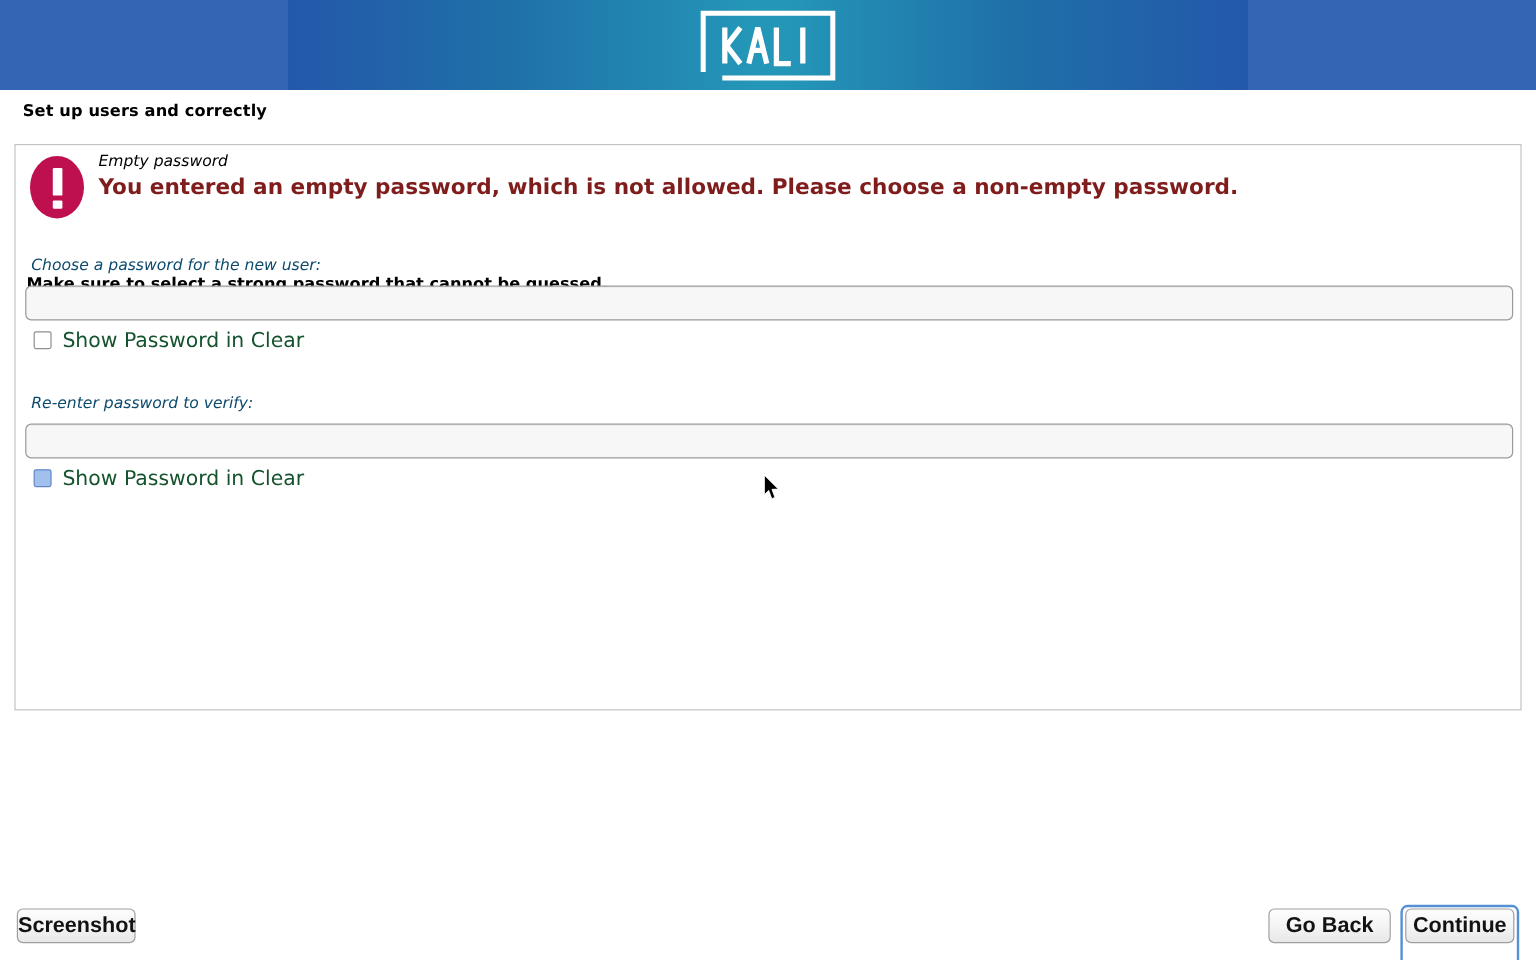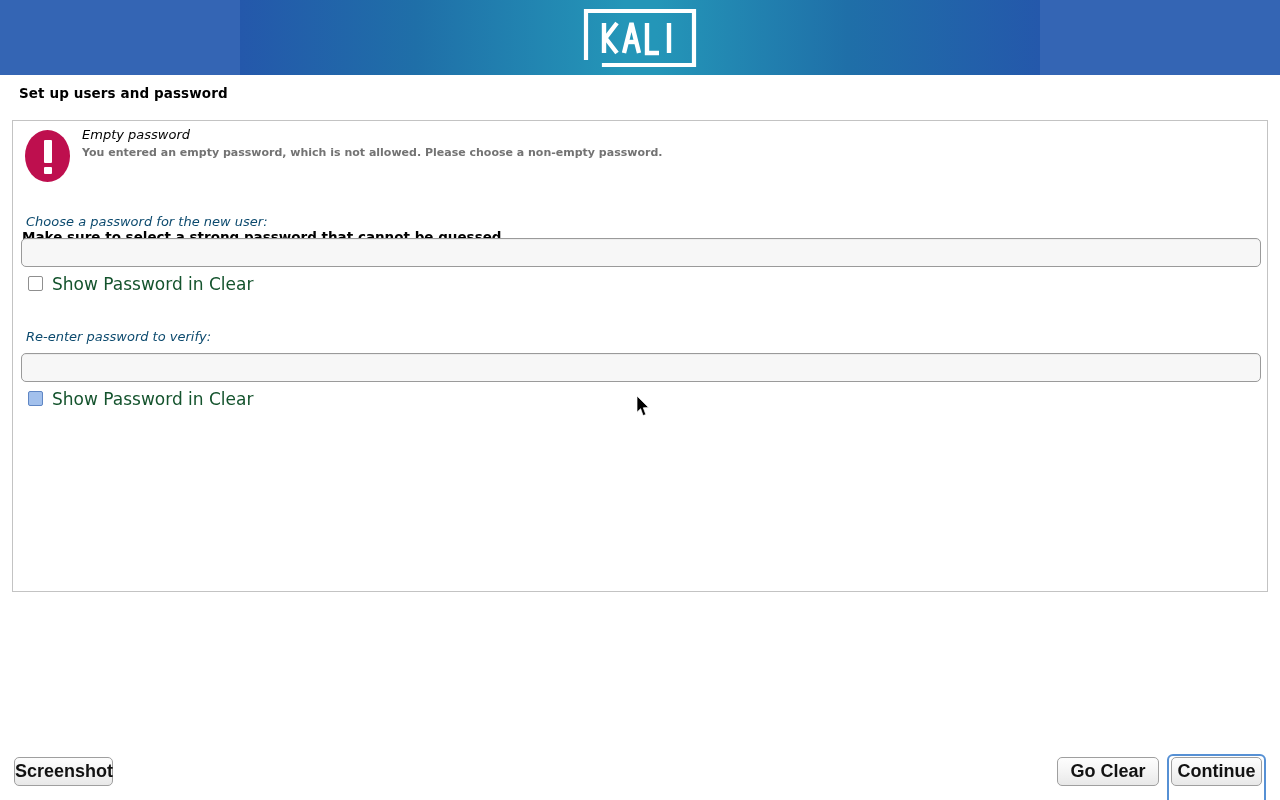--- a/index.html
+++ b/index.html
@@ -86,23 +86,23 @@
   #error-title {
     position: absolute;
     left: 69px; top: 6px;
     font-size: 13px;
     font-style: italic;
     color: #000000;
   }
   #error-text {
     position: absolute;
     left: 69px; top: 25px;
-    font-size: 11px;
-    font-weight: bold;
-    color: #737373;
+    font-size: 18px;
+    font-weight: bold;
+    color: #7f1d1d;
   }
 
   
   .section-heading {
     position: absolute;
     left: 9px;
     font-size: 13.5px;
     font-weight: bold;
     color: #000000;
     margin-top: 36px;
@@ -211,21 +211,21 @@
       <path d="M41 45 L48.5 15 L56 45"></path>
       <path d="M43.6 34 H53.4"></path>
 
       <path d="M64 15 V45 H76"></path>
 
       <path d="M86 15 V45"></path>
     </g>
   </svg>
 </div>
 
-<div id="page-title">Set up users and password</div>
+<div id="page-title">Set up users and correctly</div>
 
 <div id="panel">
 
   <div id="error-block">
     <div id="error-icon">
       <span class="bang-bar"></span>
       <span class="bang-dot"></span>
     </div>
     <div id="error-title">Empty password</div>
     <div id="error-text">You entered an empty password, which is not allowed. Please choose a non-empty password.</div>
@@ -249,21 +249,21 @@
 
   <div class="check-row" style="top:270px;">
     <span class="cbox hl"></span>
     <span class="check-label">Show Password in Clear</span>
   </div>
 
 </div>
 
 <button class="btn" id="btn-screenshot">Screenshot</button>
 
-<button class="btn" id="btn-goback">Go Clear</button>
+<button class="btn" id="btn-goback">Go Back</button>
 
 <div id="btn-continue-ring">
   <button class="btn" id="btn-continue">Continue</button>
 </div>
 
 <svg id="cursor" viewBox="0 0 14 21" xmlns="http://www.w3.org/2000/svg">
   <path d="M1 0 L1 16.2 L4.6 12.7 L7.1 19.6 L9.8 18.5 L7.3 11.8 L12.6 11.6 Z" fill="#000000" stroke="#ffffff" stroke-width="0.7"></path>
 </svg>
 
 </body></html>

